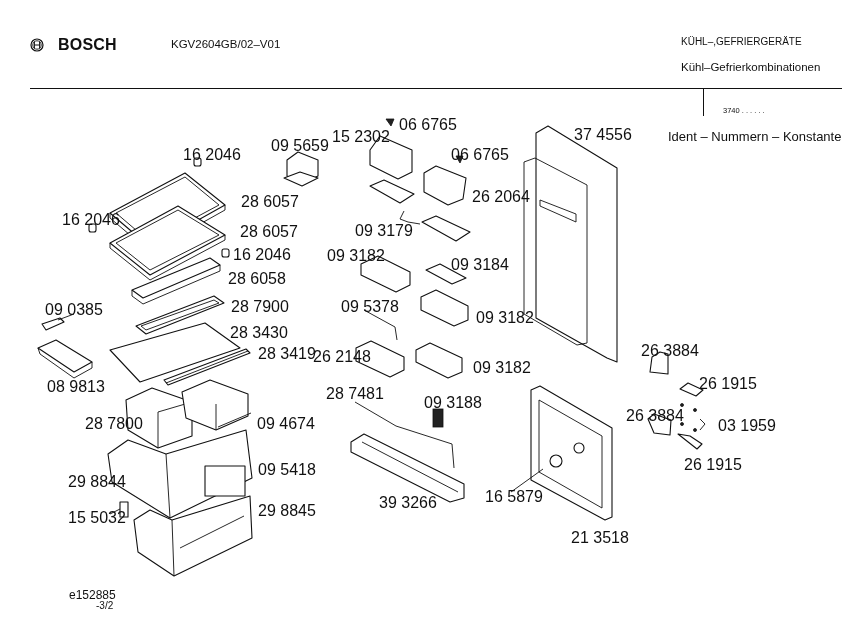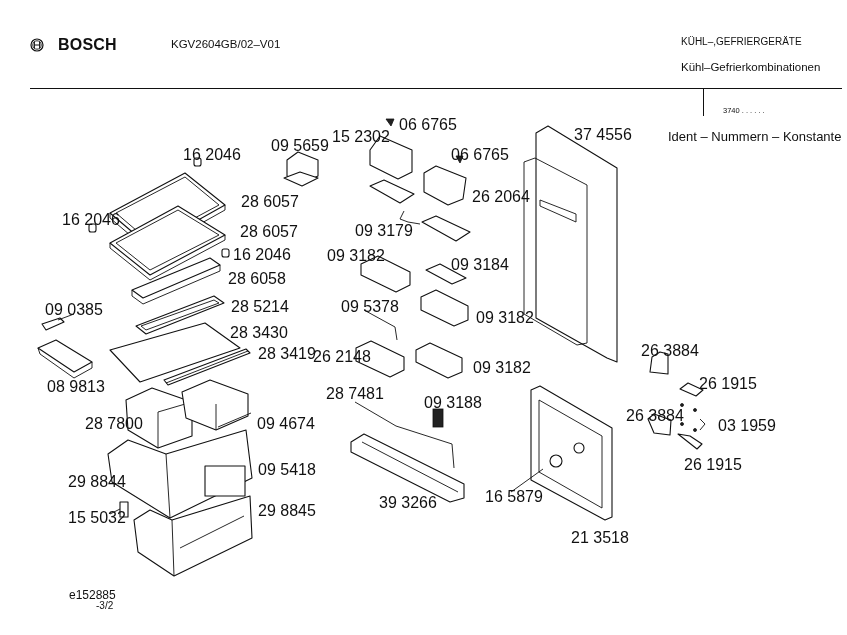--- a/index.html
+++ b/index.html
@@ -204,21 +204,21 @@
 </svg>
 
 <div class="abs pn" style="left:183px;top:146px">16 2046</div>
 <div class="abs pn" style="left:241px;top:193px">28 6057</div>
 <div class="abs pn" style="left:62px;top:211px">16 2046</div>
 <div class="abs pn" style="left:240px;top:223px">28 6057</div>
 <div class="abs pn" style="left:233px;top:246px">16 2046</div>
 <div class="abs pn" style="left:228px;top:270px">28 6058</div>
 <div class="abs pn" style="left:271px;top:137px">09 5659</div>
 <div class="abs pn" style="left:45px;top:301px">09 0385</div>
-<div class="abs pn" style="left:231px;top:298px">28 5214</div>
+<div class="abs pn" style="left:231px;top:298px">28 7900</div>
 <div class="abs pn" style="left:230px;top:324px">28 3430</div>
 <div class="abs pn" style="left:47px;top:378px">08 9813</div>
 <div class="abs pn" style="left:258px;top:345px">28 3419</div>
 <div class="abs pn" style="left:85px;top:415px">28 7800</div>
 <div class="abs pn" style="left:257px;top:415px">09 4674</div>
 <div class="abs pn" style="left:68px;top:473px">29 8844</div>
 <div class="abs pn" style="left:258px;top:461px">09 5418</div>
 <div class="abs pn" style="left:68px;top:509px">15 5032</div>
 <div class="abs pn" style="left:258px;top:502px">29 8845</div>
 <div class="abs pn" style="left:399px;top:116px">06 6765</div>

